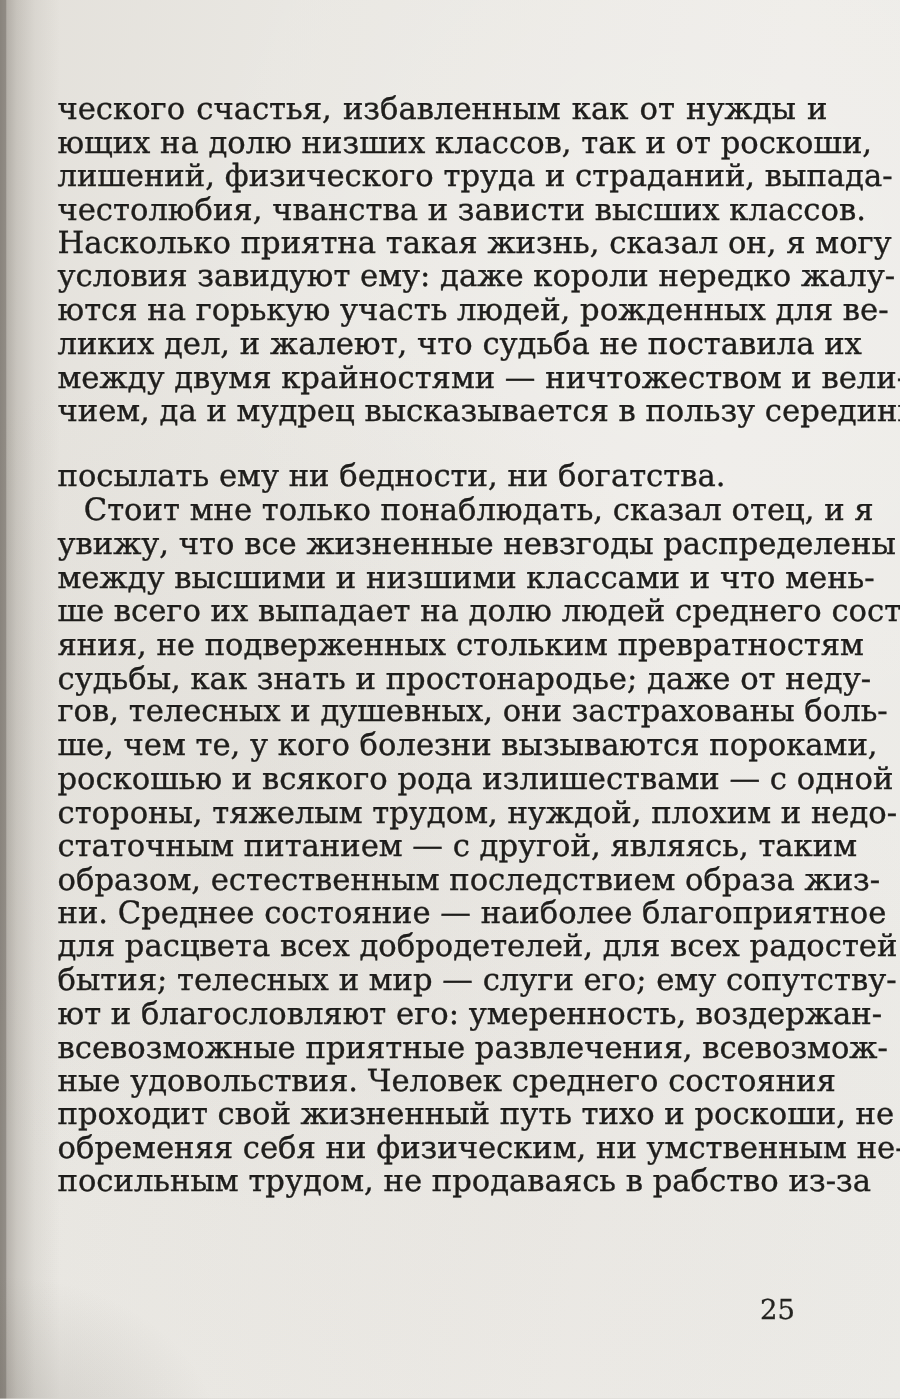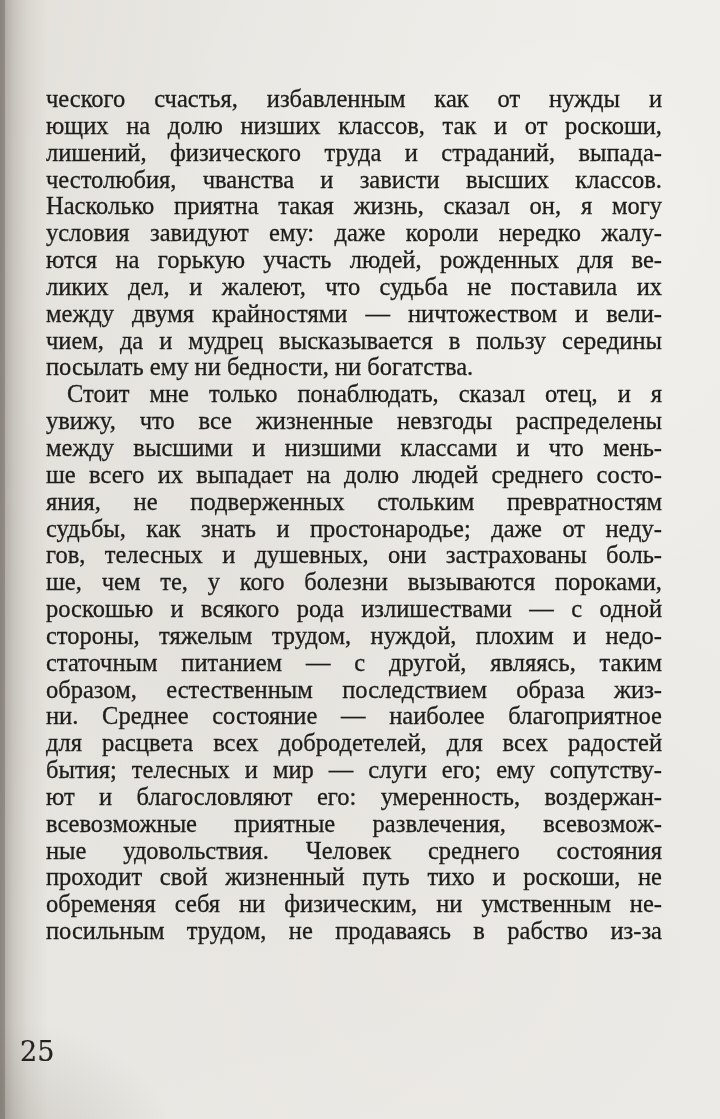--- a/index.html
+++ b/index.html
@@ -41,48 +41,48 @@
   .corner-shade {
     position: absolute;
     left: 0; bottom: -40px;
     width: 180px; height: 140px;
     background: radial-gradient(ellipse at 0% 100%, rgba(100,93,84,0.22), rgba(100,93,84,0) 70%);
     pointer-events: none;
   }
   .textblock {
     position: absolute;
     left: 46px;
-    top: 86px;
+    top: 74px;
     width: 616px;
     font-size: 24.5px;
     line-height: 26.85px;
     color: #1e1d1b;
-    font-family: Liberation Serif, serif;
     -webkit-text-stroke: 0.3px #1e1d1b;
   }
   .line {
     text-align: justify;
     text-align-last: justify;
     white-space: nowrap;
   }
   .line.para-end {
     text-align: center;
     text-align-last: left;
+    margin-top: 26px;
   }
   .line.indent {
     text-indent: 21px;
   }
   .pagenum {
     position: absolute;
     left: 46px;
     top: 1036px;
     width: 616px;
-    text-align: left;
+    text-align: right;
     transform: translateX(-26px);
-    font-size: 27px;
+    font-size: 22px;
     color: #242320;
     -webkit-text-stroke: 0.2px #242320;
   }
 </style>
 </head>
 <body>
 
 <div class="scan">
   <div class="gutter"></div>
   <div class="gutter-edge"></div>

